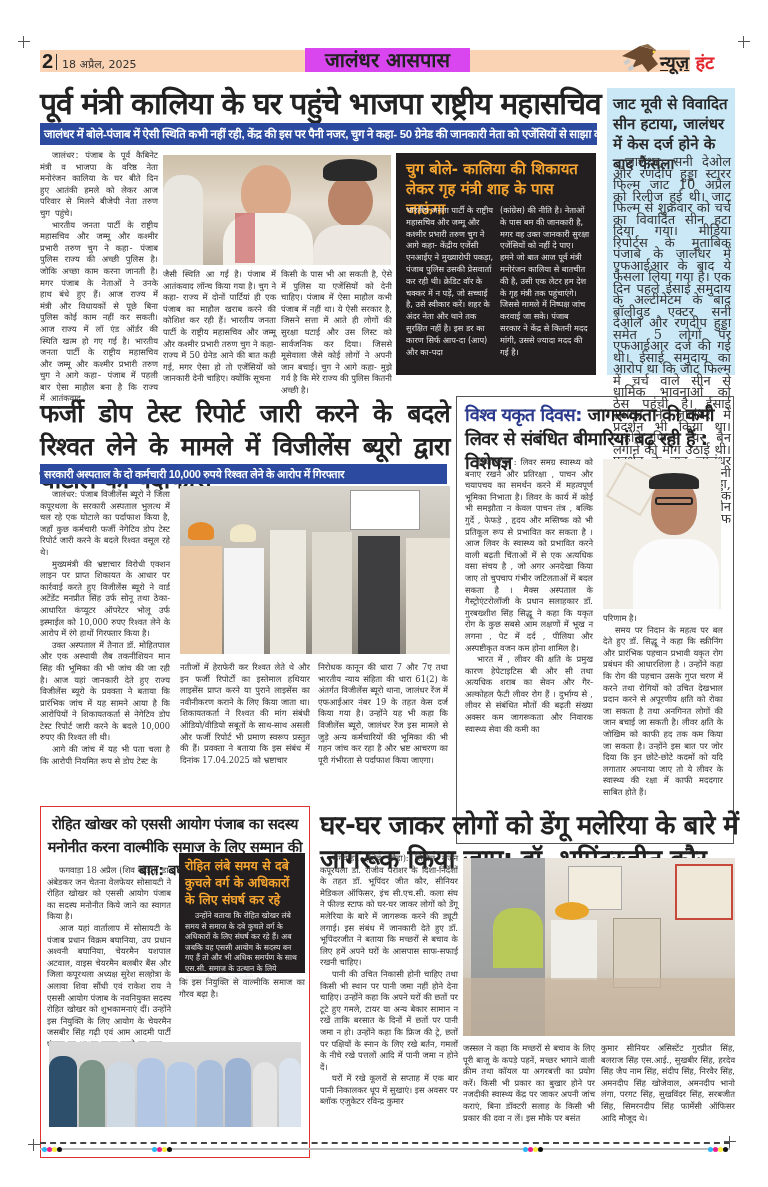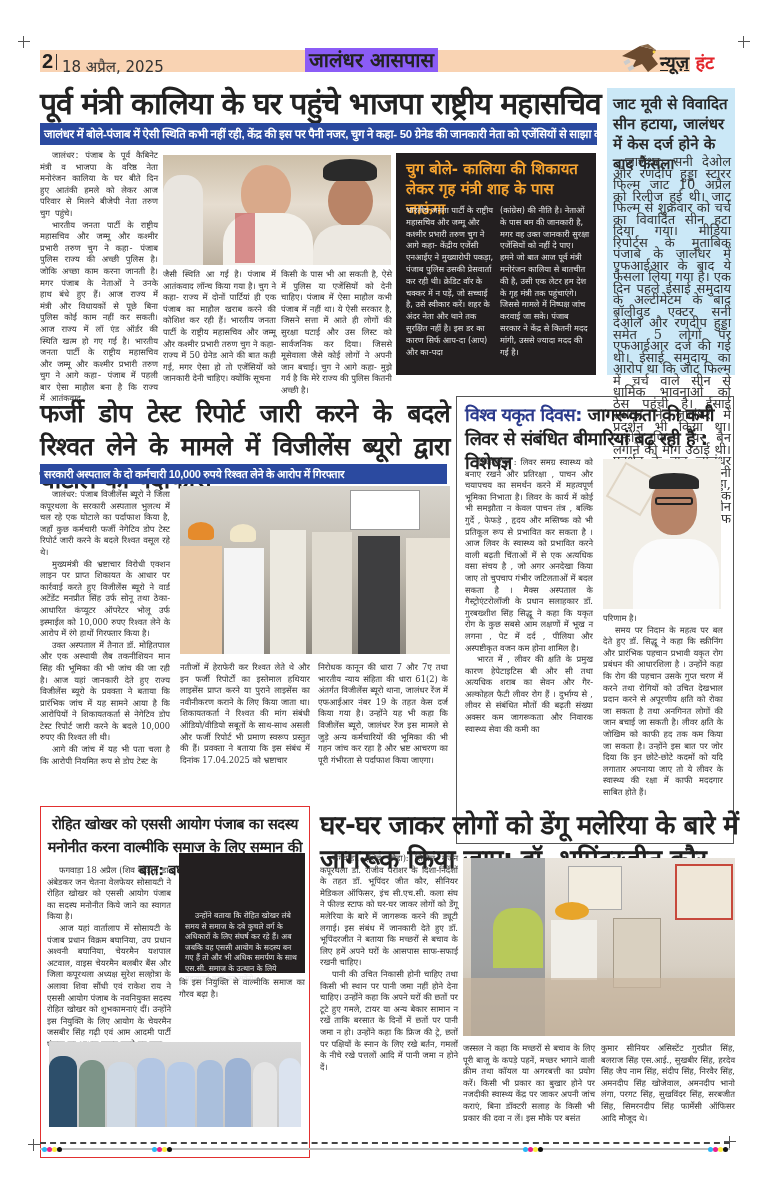--- a/index.html
+++ b/index.html
@@ -7,22 +7,22 @@
   body { position: relative; font-family: "DejaVu Sans", sans-serif; color: #222; }
   .abs { position: absolute; }
   .crop { position: absolute; width: 12px; height: 12px; }
   .crop:before { content: ""; position: absolute; left: 5px; top: 0; width: 1px; height: 12px; background: #555; }
   .crop:after { content: ""; position: absolute; top: 5px; left: 0; height: 1px; width: 12px; background: #555; }
 
   
   .strip { position: absolute; left: 40px; top: 50px; width: 650px; height: 22px; background: #f9d3b3; }
   .page-no { position: absolute; left: 42px; top: 50px; font: bold 20px "Liberation Sans", sans-serif; color: #222; }
   .page-sep { position: absolute; left: 56px; top: 54px; width: 1px; height: 16px; background: #333; }
-  .page-date { position: absolute; left: 62px; top: 56px; font-size: 15px; color: #333; }
-  .section-title { position: absolute; left: 305px; top: 48px; padding: 0 4px; height: 24px; background: #8b5cf6; font: bold 20px "DejaVu Sans", sans-serif; color: #222; line-height: 24px; }
+  .page-date { position: absolute; left: 62px; top: 56px; font-size: 11px; color: #333; }
+  .section-title { position: absolute; left: 305px; top: 48px; padding: 0 20px; height: 24px; background: #d946ef; font: bold 20px "DejaVu Sans", sans-serif; color: #222; line-height: 24px; }
   .logo { position: absolute; left: 618px; top: 42px; width: 72px; height: 34px; }
   .logo-text { position: absolute; left: 660px; top: 50px; font: bold 18px "DejaVu Sans", sans-serif; }
   .logo-text .w1 { color: #222; text-decoration: underline; } .logo-text .w2 { color: #e3252b; }
 
   .body-text { font-family: "DejaVu Serif", serif; font-size: 8.3px; line-height: 11.6px; color: #333; text-align: justify; }
   .body-text p { text-indent: 12px; }
   .photo { position: absolute; overflow: hidden; }
 
   
   .h1 { position: absolute; left: 40px; top: 82px; width: 560px; font: bold 30px "DejaVu Sans", sans-serif; color: #222; letter-spacing: -1px; white-space: nowrap; }
@@ -173,20 +173,21 @@
   </div>
 </article>
 
 <article class="redbox">
   <div class="rh">रोहित खोखर को एससी आयोग पंजाब का सदस्य मनोनीत करना वाल्मीकि समाज के लिए सम्मान की बात: बघानिया</div>
   <div class="abs body-text" style="left:6px;top:58px;width:124px;">
     <p>फगवाड़ा 18 अप्रैल (शिव कौड़ा): डा. अंबेडकर जन चेतना वेलफेयर सोसायटी ने रोहित खोखर को एससी आयोग पंजाब का सदस्य मनोनीत किये जाने का स्वागत किया है।</p>
     <p>आज यहां वार्तालाप में सोसायटी के पंजाब प्रधान विक्रम बघानिया, उप प्रधान अश्वनी बघानिया, चेयरमैन यशपाल अटवाल, वाइस चेयरमैन बलबीर बैंस और जिला कपूरथला अध्यक्ष सुरेश सल्होत्रा के अलावा शिवा सौंधी एवं राकेश राय ने एससी आयोग पंजाब के नवनियुक्त सदस्य रोहित खोखर को शुभकामनाएं दीं। उन्होंने इस नियुक्ति के लिए आयोग के चेयरमैन जसबीर सिंह गढ़ी एवं आम आदमी पार्टी पंजाब का आभार व्यक्त करते हुए कहा</p>
   </div>
   <div class="darkbox" style="left:138px;top:46px;width:126px;height:120px;">
+    <div class="dh abs" style="left:6px;top:4px;width:116px;font-size:12.5px;line-height:17px;">रोहित लंबे समय से दबे कुचले वर्ग के अधिकारों के लिए संघर्ष कर रहे</div>
     <div class="dt abs" style="left:6px;top:58px;width:116px;font-size:7.6px;line-height:10.5px;text-indent:10px;">उन्होंने बताया कि रोहित खोखर लंबे समय से समाज के दबे कुचले वर्ग के अधिकारों के लिए संघर्ष कर रहे हैं। अब जबकि वह एससी आयोग के सदस्य बन गए हैं तो और भी अधिक समर्पण के साथ एस.सी. समाज के उत्थान के लिये महत्वपूर्ण काम कर सकेंगे।</div>
   </div>
   <div class="abs body-text" style="left:138px;top:170px;width:126px;">
       <p style="text-indent:0">कि इस नियुक्ति से वाल्मीकि समाज का गौरव बढ़ा है।</p>
     </div>
   <div class="photo" style="left:8px;top:235px;width:252px;height:85px;background:linear-gradient(180deg,#d9d9d9 0%,#c7c7c7 100%);">
     <div class="abs" style="left:0;top:14px;width:28px;height:71px;background:#2d4f6b;border-radius:12px 12px 0 0;"></div>
     <div class="abs" style="left:30px;top:18px;width:26px;height:67px;background:#7d9488;border-radius:12px 12px 0 0;"></div>
     <div class="abs" style="left:58px;top:20px;width:28px;height:65px;background:#cfd9e4;border-radius:12px 12px 0 0;"></div>
     <div class="abs" style="left:88px;top:16px;width:28px;height:69px;background:#b3c6e3;border-radius:12px 12px 0 0;"></div>
@@ -196,20 +197,21 @@
     <div class="abs" style="left:204px;top:20px;width:24px;height:65px;background:#e4e4e4;border-radius:12px 12px 0 0;"></div>
     <div class="abs" style="left:230px;top:16px;width:22px;height:69px;background:#dbe3ef;border-radius:12px 12px 0 0;"></div>
   </div>
 </article>
 
 <article>
   <h2 class="h3">घर-घर जाकर लोगों को डेंगू मलेरिया के बारे में जागरूक किया जाए: डॉ. भूपिंदरजीत कौर</h2>
   <div class="abs body-text" style="left:320px;top:853px;width:138px;">
     <p>फगवाड़ा, (शिव कौड़ा): सिविल सर्जन कपूरथला डॉ. राजीव पराशर के दिशा-निर्देशों के तहत डॉ. भूपिंदर जीत कौर, सीनियर मेडिकल ऑफिसर, इंच सी.एच.सी. कला संघ ने फील्ड स्टाफ को घर-घर जाकर लोगों को डेंगू मलेरिया के बारे में जागरूक करने की ड्यूटी लगाई। इस संबंध में जानकारी देते हुए डॉ. भूपिंदरजीत ने बताया कि मच्छरों से बचाव के लिए हमें अपने घरों के आसपास साफ-सफाई रखनी चाहिए।</p>
     <p>पानी की उचित निकासी होनी चाहिए तथा किसी भी स्थान पर पानी जमा नहीं होने देना चाहिए। उन्होंने कहा कि अपने घरों की छतों पर टूटे हुए गमले, टायर या अन्य बेकार सामान न रखें ताकि बरसात के दिनों में छतों पर पानी जमा न हो। उन्होंने कहा कि फ्रिज की ट्रे, छतों पर पक्षियों के स्नान के लिए रखे बर्तन, गमलों के नीचे रखे पत्तलों आदि में पानी जमा न होने दें।</p>
+    <p>घरों में रखे कूलरों से सप्ताह में एक बार पानी निकालकर धूप में सुखाएं। इस अवसर पर ब्लॉक एजुकेटर रविन्द्र कुमार</p>
   </div>
   <div class="photo" style="left:463px;top:858px;width:272px;height:178px;background:linear-gradient(180deg,#e9e4dc 0%,#d7cfc3 60%,#b9ad9c 100%);">
     <div class="abs" style="left:8px;top:0;width:74px;height:178px;background:#6d7680;opacity:0.55;"></div>
     <div class="abs" style="left:105px;top:8px;width:54px;height:44px;background:#f2ecdf;border:1px solid #aaa;"></div>
     <div class="abs" style="left:30px;top:50px;width:50px;height:60px;background:#b8c95a;border-radius:20px 20px 0 0;"></div>
     <div class="abs" style="left:92px;top:44px;width:34px;height:18px;background:#e8a52a;border-radius:50%;"></div>
     <div class="abs" style="left:88px;top:62px;width:46px;height:60px;background:#f0eee8;"></div>
     <div class="abs" style="left:150px;top:60px;width:48px;height:70px;background:#d9d0c0;border:1px solid #a79c8a;"></div>
     <div class="abs" style="left:212px;top:6px;width:58px;height:56px;background:#efe7d8;border:2px solid #c7493c;"></div>
     <div class="abs" style="left:0;top:120px;width:272px;height:58px;background:#c9b79f;opacity:0.7;"></div>

